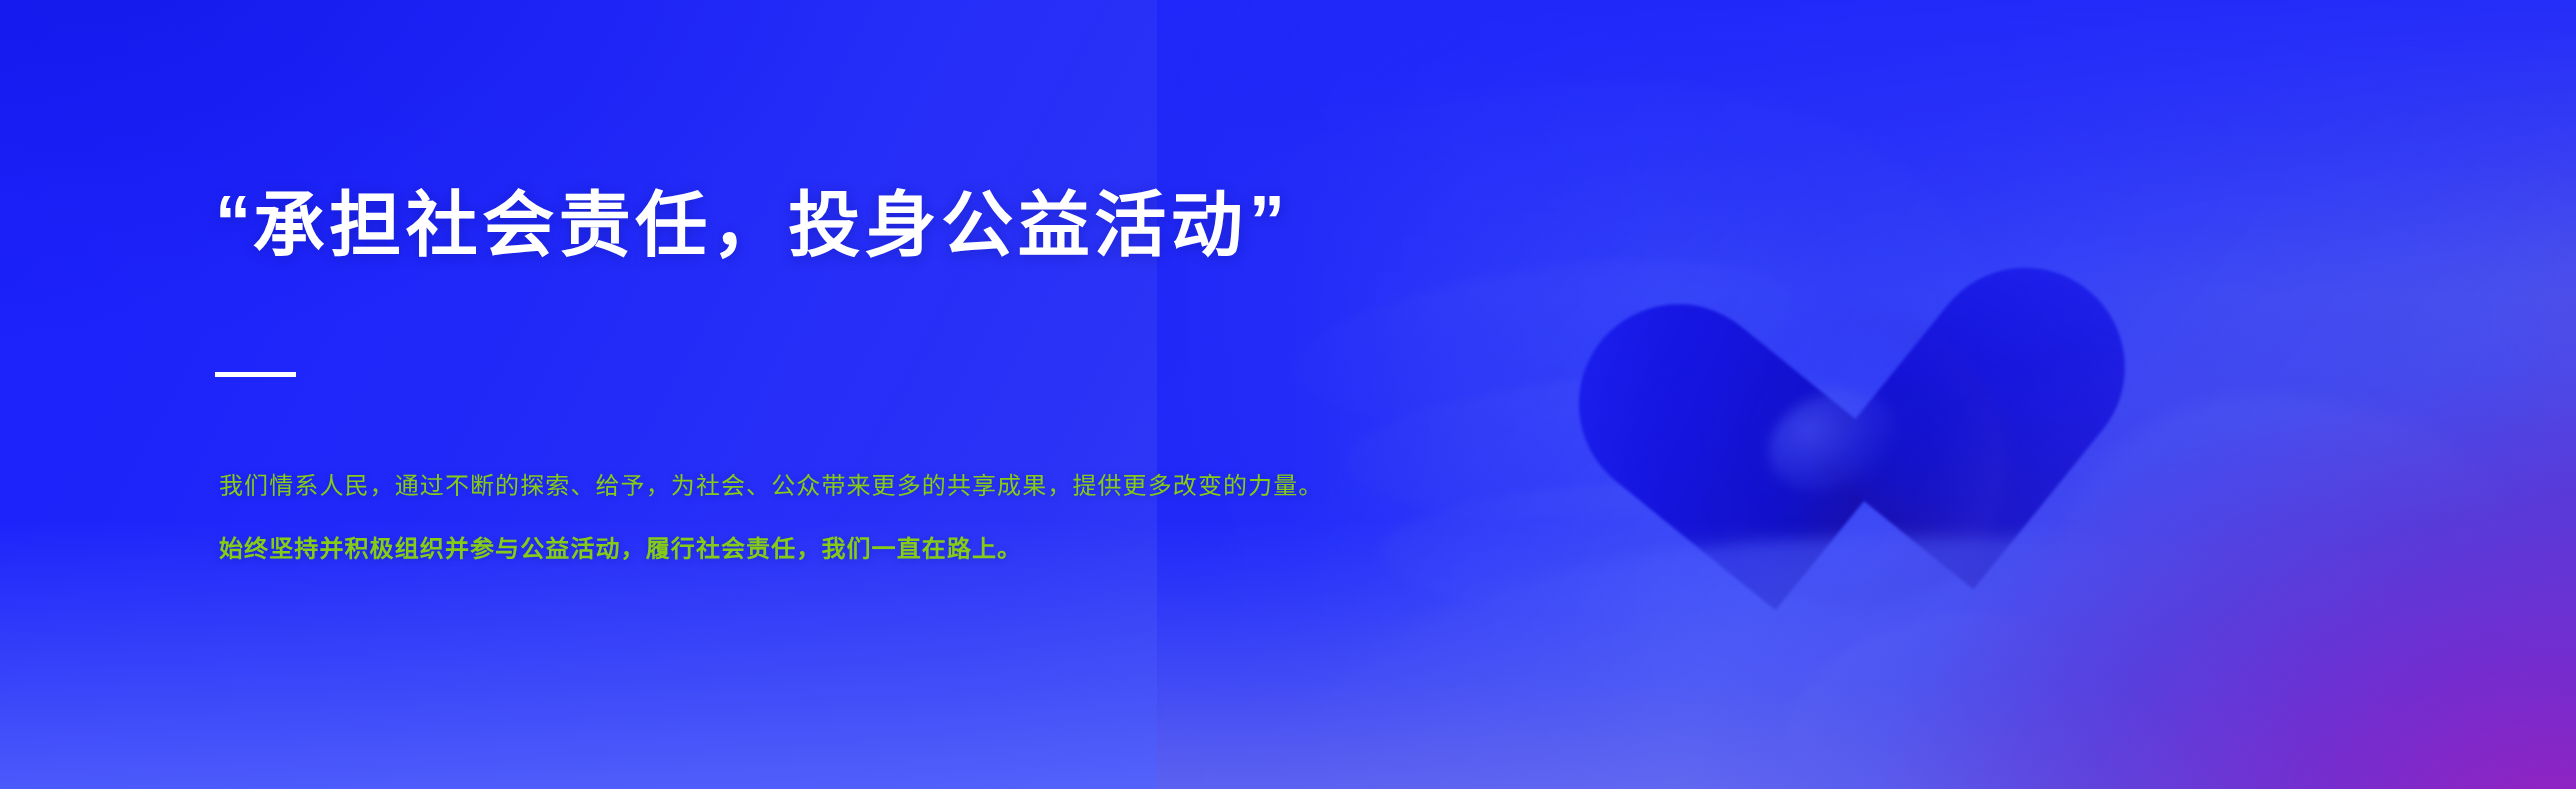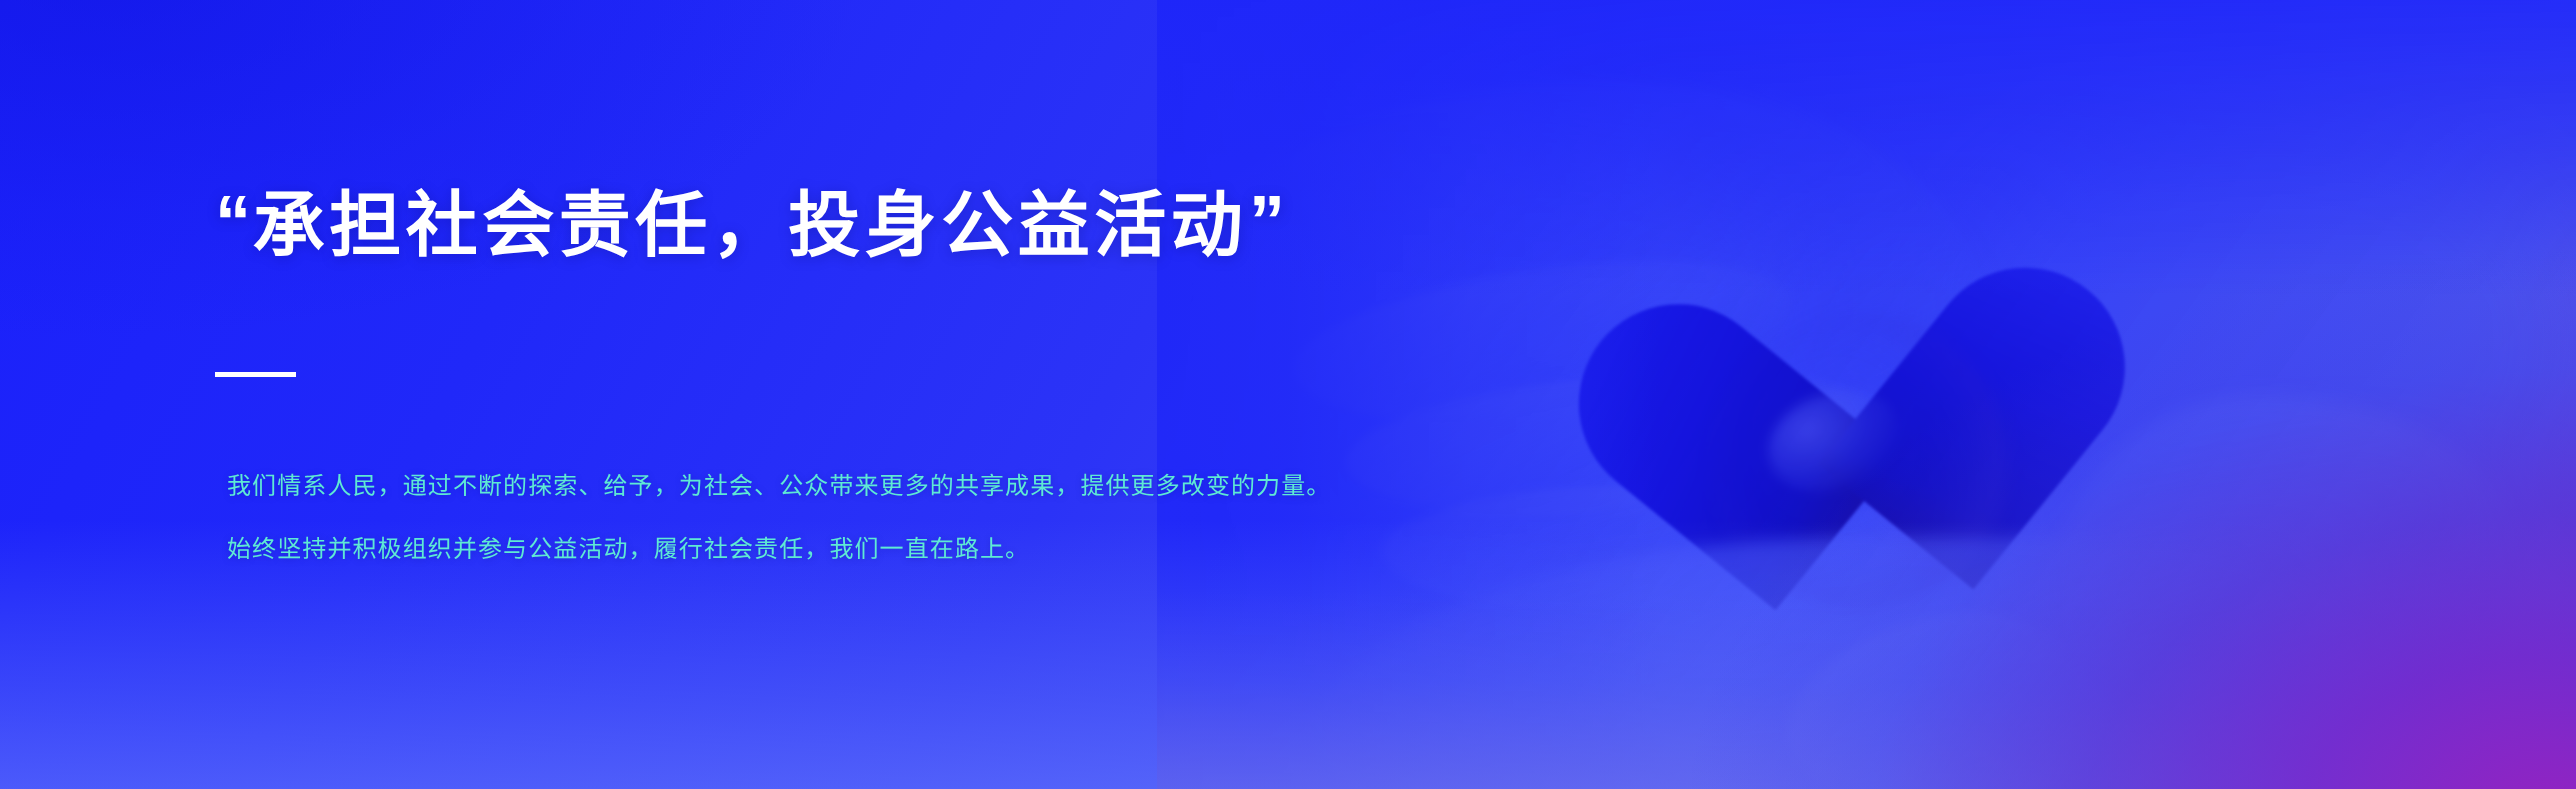--- a/index.html
+++ b/index.html
@@ -230,32 +230,32 @@
 
   .divider {
     position:absolute;
     left:0; top:372px;
     width:81px; height:5.4px;
     background:#ffffff;
   }
 
   .body-copy {
     position:absolute;
-    left:12px; top:474px;
-    color:#5eead4;
+    left:4px; top:474px;
+    color:#84cc16;
   }
   .body-line {
     font-size:24px;
     font-weight:400;
     line-height:1;
     letter-spacing:1.1px;
     white-space:nowrap;
     text-shadow:0 0.9px 7.2px rgba(10,14,120,0.28);
   }
-  .body-line + .body-line { margin-top:39px; }
+  .body-line + .body-line { margin-top:39px;font-weight:bold; }
 </style>
 </head>
 <body>
 
 <div class="banner">
 
   <div class="bg-base"></div>
 
   <div class="photo">
     <div class="photo-inner">

